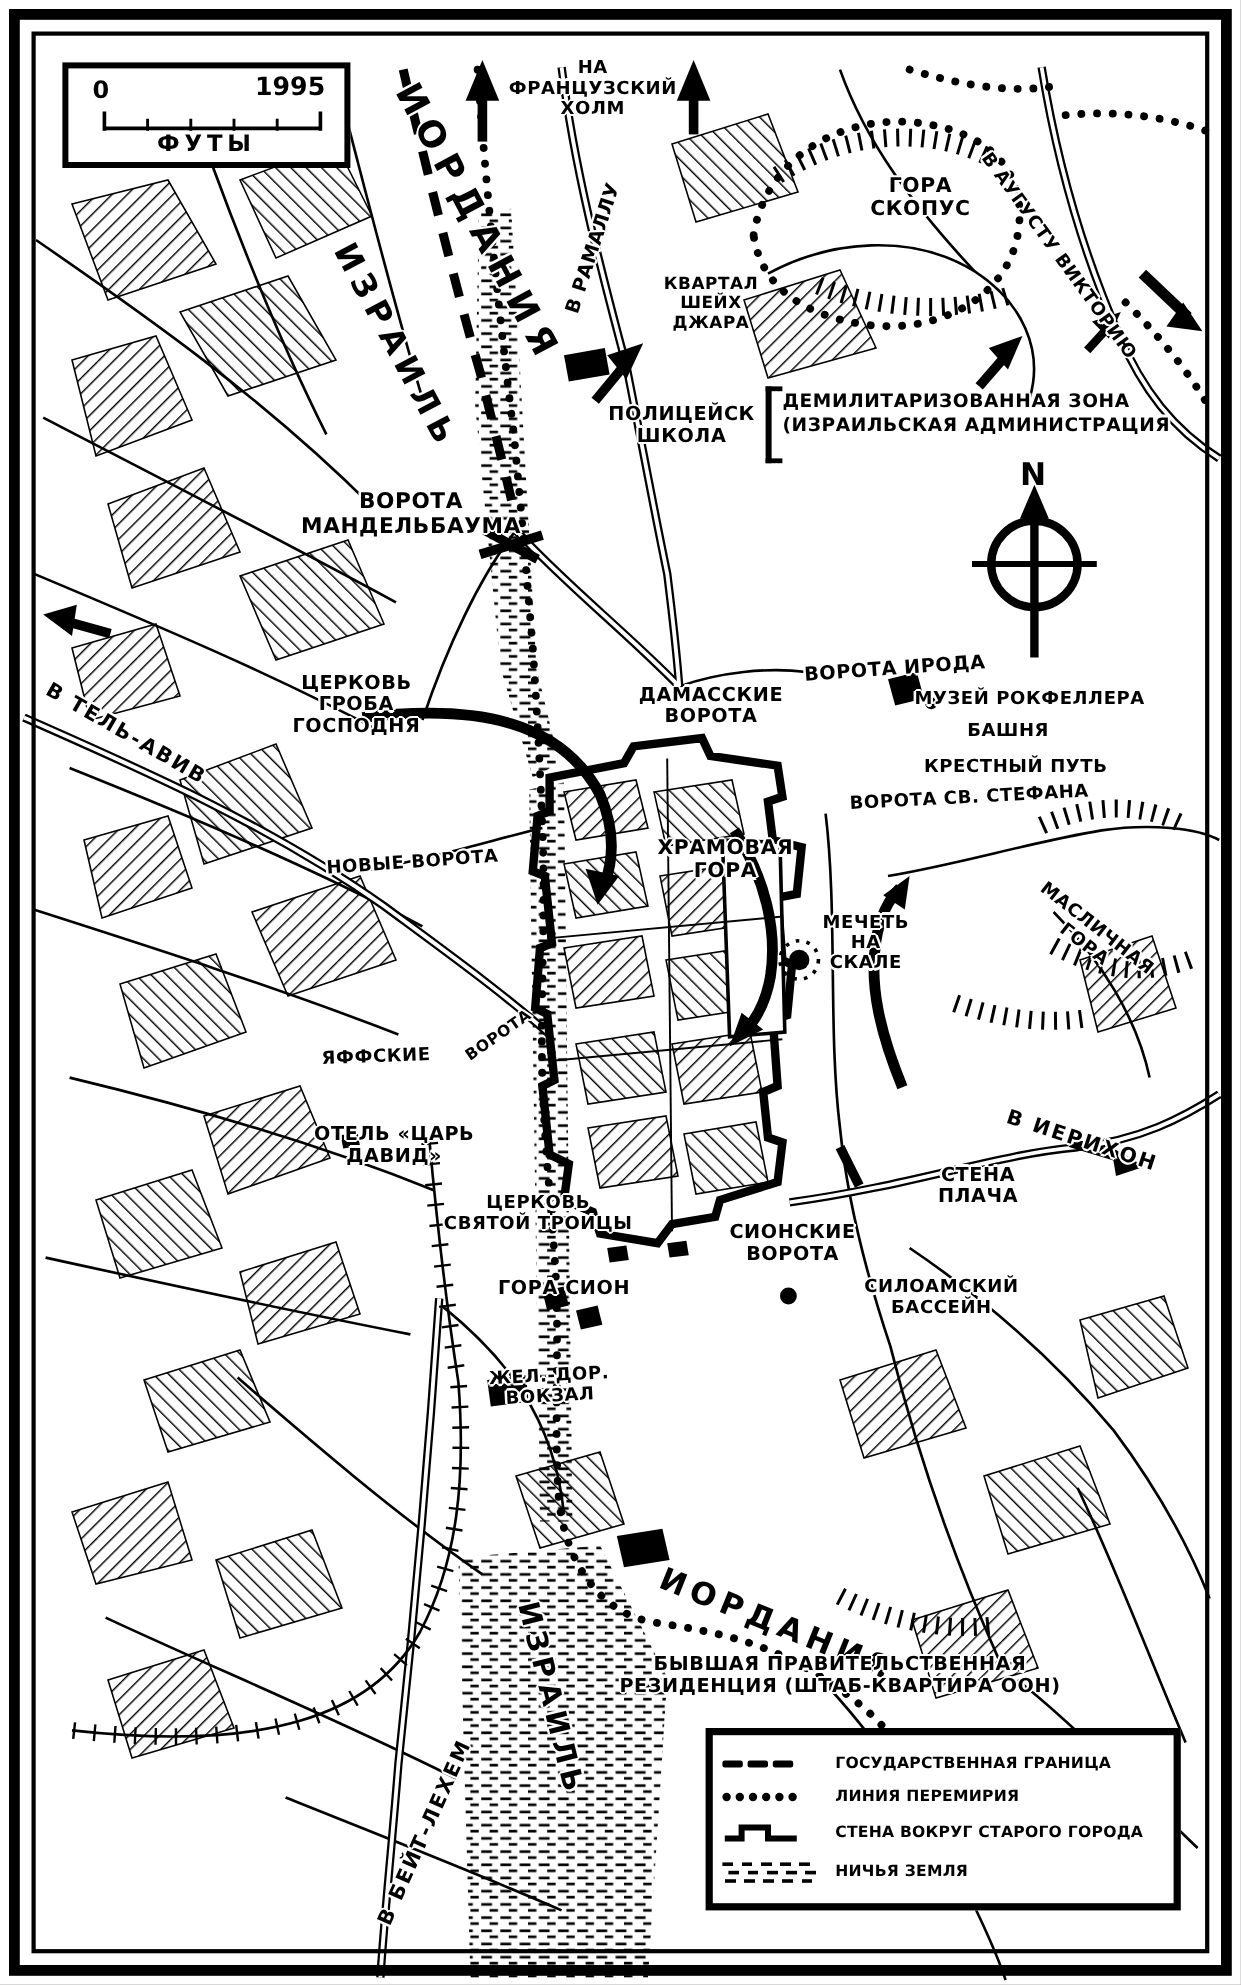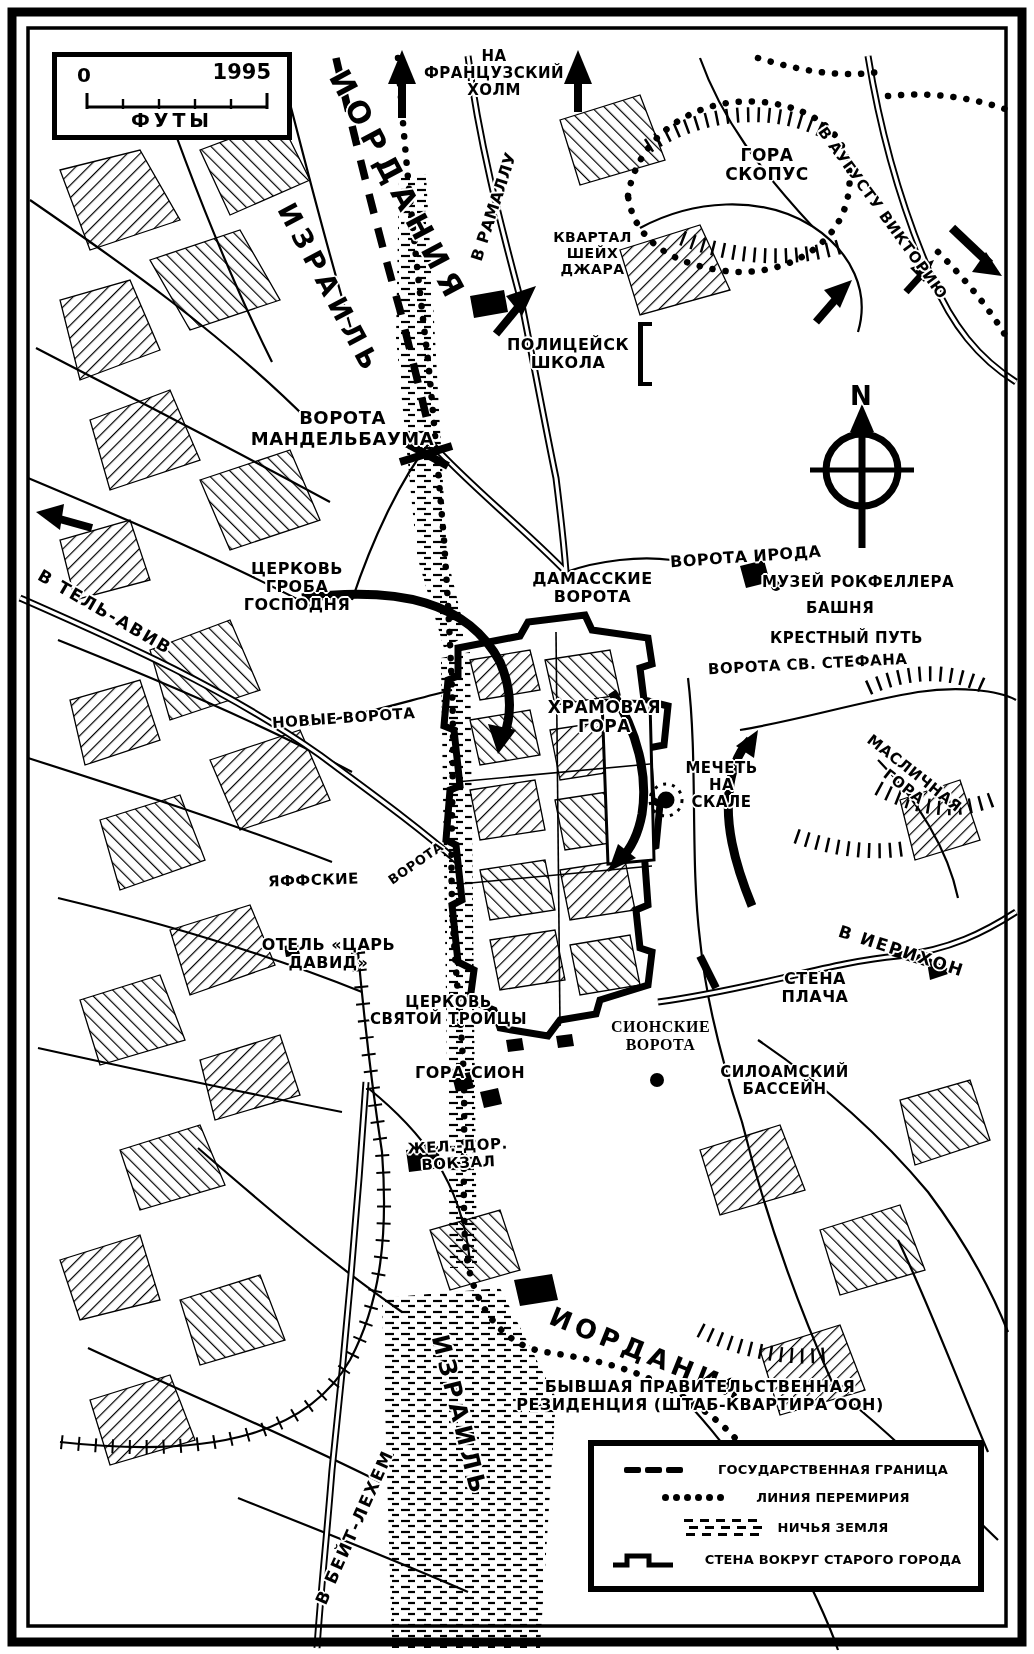--- a/index.html
+++ b/index.html
@@ -12,21 +12,21 @@
                    -1px -1px 0 #fff,1px -1px 0 #fff,-1px 1px 0 #fff,1px 1px 0 #fff;}
   .center{text-align:center;}
   .nowrap{white-space:pre;}
   .box{position:absolute;z-index:3;background:#fff;border:5px solid #000;box-sizing:border-box;}
   .scalebox{left:52px;top:52px;width:240px;height:88px;}
   .scalebox .num0{position:absolute;left:20px;top:6px;font-size:20px;font-weight:bold;}
   .scalebox .num1{position:absolute;right:16px;top:3px;font-size:21px;font-weight:bold;}
   .scalebox .units{position:absolute;left:0;right:0;bottom:4px;text-align:center;
                    font-size:19px;font-weight:bold;letter-spacing:4px;}
   .legend{left:588px;top:1440px;width:396px;height:152px;border-width:6px;z-index:3;
-          display:flex;flex-direction:column;justify-content:space-evenly;padding:4px 8px;align-items:center;}
+          display:flex;flex-direction:column;justify-content:space-evenly;padding:4px 8px;}
   .lrow{display:flex;align-items:center;gap:8px;}
   .lsym{width:86px;flex:none;display:flex;align-items:center;gap:4px;}
   .llab{font-size:13px;font-weight:bold;white-space:nowrap;letter-spacing:.2px;}
   .dash{width:17px;height:6px;background:#000;border-radius:2px;}
   .dot{width:7px;height:7px;background:#000;border-radius:50%;}
   .nmlsym{width:78px;height:20px;
     background:
       repeating-linear-gradient(90deg,#000 0 9px,transparent 9px 16px) 0 2px/100% 3px no-repeat,
       repeating-linear-gradient(90deg,#000 0 9px,transparent 9px 16px) 5px 9px/100% 3px no-repeat,
       repeating-linear-gradient(90deg,#000 0 9px,transparent 9px 16px) 2px 16px/100% 3px no-repeat;}
@@ -275,20 +275,22 @@
 <div class="lbl" style="left:842px;top:922px;font-size:17px;letter-spacing:2px;transform-origin:0 0;transform:rotate(18deg);">В ИЕРИХОН</div>
 <div class="lbl" style="left:312px;top:1600px;font-size:17px;letter-spacing:2px;transform-origin:0 0;transform:rotate(-66deg);">В БЕЙТ-ЛЕХЕМ</div>
 
 <div class="lbl center" style="left:540px;top:230px;width:105px;font-size:14px;">КВАРТАЛ
 ШЕЙХ
 ДЖАРА</div>
 <div class="lbl center" style="left:712px;top:146px;width:110px;font-size:17px;">ГОРА
 СКОПУС</div>
 <div class="lbl center" style="left:498px;top:336px;width:140px;font-size:16px;">ПОЛИЦЕЙСК
 ШКОЛА</div>
+<div class="lbl nowrap" style="left:652px;top:324px;font-size:15.5px;line-height:1.3;">ДЕМИЛИТАРИЗОВАННАЯ ЗОНА
+(ИЗРАИЛЬСКАЯ АДМИНИСТРАЦИЯ</div>
 <div class="bracket"></div>
 <div class="lbl" style="left:850px;top:382px;font-size:26px;">N</div>
 <div class="lbl center" style="left:240px;top:408px;width:205px;font-size:18px;">ВОРОТА
 МАНДЕЛЬБАУМА</div>
 <div class="lbl center" style="left:222px;top:560px;width:150px;font-size:16px;">ЦЕРКОВЬ
 ГРОБА
 ГОСПОДНЯ</div>
 <div class="lbl center" style="left:515px;top:570px;width:155px;font-size:16px;">ДАМАССКИЕ
 ВОРОТА</div>
 <div class="lbl" style="left:670px;top:548px;font-size:16px;transform:rotate(-4deg);">ВОРОТА ИРОДА</div>
@@ -303,21 +305,21 @@
 НА
 СКАЛЕ</div>
 <div class="lbl center" style="left:872px;top:730px;width:120px;font-size:15px;transform-origin:0 0;transform:rotate(38deg);">МАСЛИЧНАЯ
 ГОРА</div>
 <div class="lbl" style="left:268px;top:872px;font-size:15px;transform:rotate(-2deg);">ЯФФСКИЕ</div>
 <div class="lbl" style="left:386px;top:876px;font-size:13px;transform-origin:0 0;transform:rotate(-35deg);">ВОРОТА</div>
 <div class="lbl center" style="left:241px;top:936px;width:175px;font-size:16px;">ОТЕЛЬ «ЦАРЬ
 ДАВИД»</div>
 <div class="lbl center" style="left:346px;top:994px;width:205px;font-size:15px;">ЦЕРКОВЬ
 СВЯТОЙ ТРОИЦЫ</div>
-<div class="lbl center" style="left:588px;top:1018px;width:145px;font-size:16px;font-family:Liberation Serif, serif;">СИОНСКИЕ
+<div class="lbl center" style="left:588px;top:1018px;width:145px;font-size:16px;">СИОНСКИЕ
 ВОРОТА</div>
 <div class="lbl center" style="left:760px;top:970px;width:110px;font-size:16px;">СТЕНА
 ПЛАЧА</div>
 <div class="lbl" style="left:415px;top:1064px;font-size:16px;">ГОРА СИОН</div>
 <div class="lbl center" style="left:702px;top:1064px;width:165px;font-size:15px;">СИЛОАМСКИЙ
 БАССЕЙН</div>
 <div class="lbl center" style="left:388px;top:1138px;width:140px;font-size:15px;transform:rotate(-3deg);">ЖЕЛ.-ДОР.
 ВОКЗАЛ</div>
 <div class="lbl center" style="left:460px;top:1378px;width:480px;font-size:16px;">БЫВШАЯ ПРАВИТЕЛЬСТВЕННАЯ
 РЕЗИДЕНЦИЯ (ШТАБ-КВАРТИРА ООН)</div>
@@ -337,27 +339,27 @@
           <span class="dot"></span>
           <span class="dot"></span>
       <span class="dot"></span>
           <span class="dot"></span>
           <span class="dot"></span>
     </span>
     <span class="llab">ЛИНИЯ ПЕРЕМИРИЯ</span>
   </div>
   <div class="lrow">
     <span class="lsym">
-      <span class="nmlsym"></span>
-    </span>
-    <span class="llab">НИЧЬЯ ЗЕМЛЯ</span>
-  </div>
-  <div class="lrow">
-    <span class="lsym">
       <svg width="66" height="20">
         <path d="M 2,15 L 16,15 L 16,6 L 38,6 L 38,15 L 62,15" fill="none" stroke="#000" stroke-width="5"></path>
       </svg>
     </span>
     <span class="llab">СТЕНА ВОКРУГ СТАРОГО ГОРОДА</span>
   </div>
+  <div class="lrow">
+    <span class="lsym">
+      <span class="nmlsym"></span>
+    </span>
+    <span class="llab">НИЧЬЯ ЗЕМЛЯ</span>
+  </div>
 </div>
 
 </div>
 
 </body></html>

